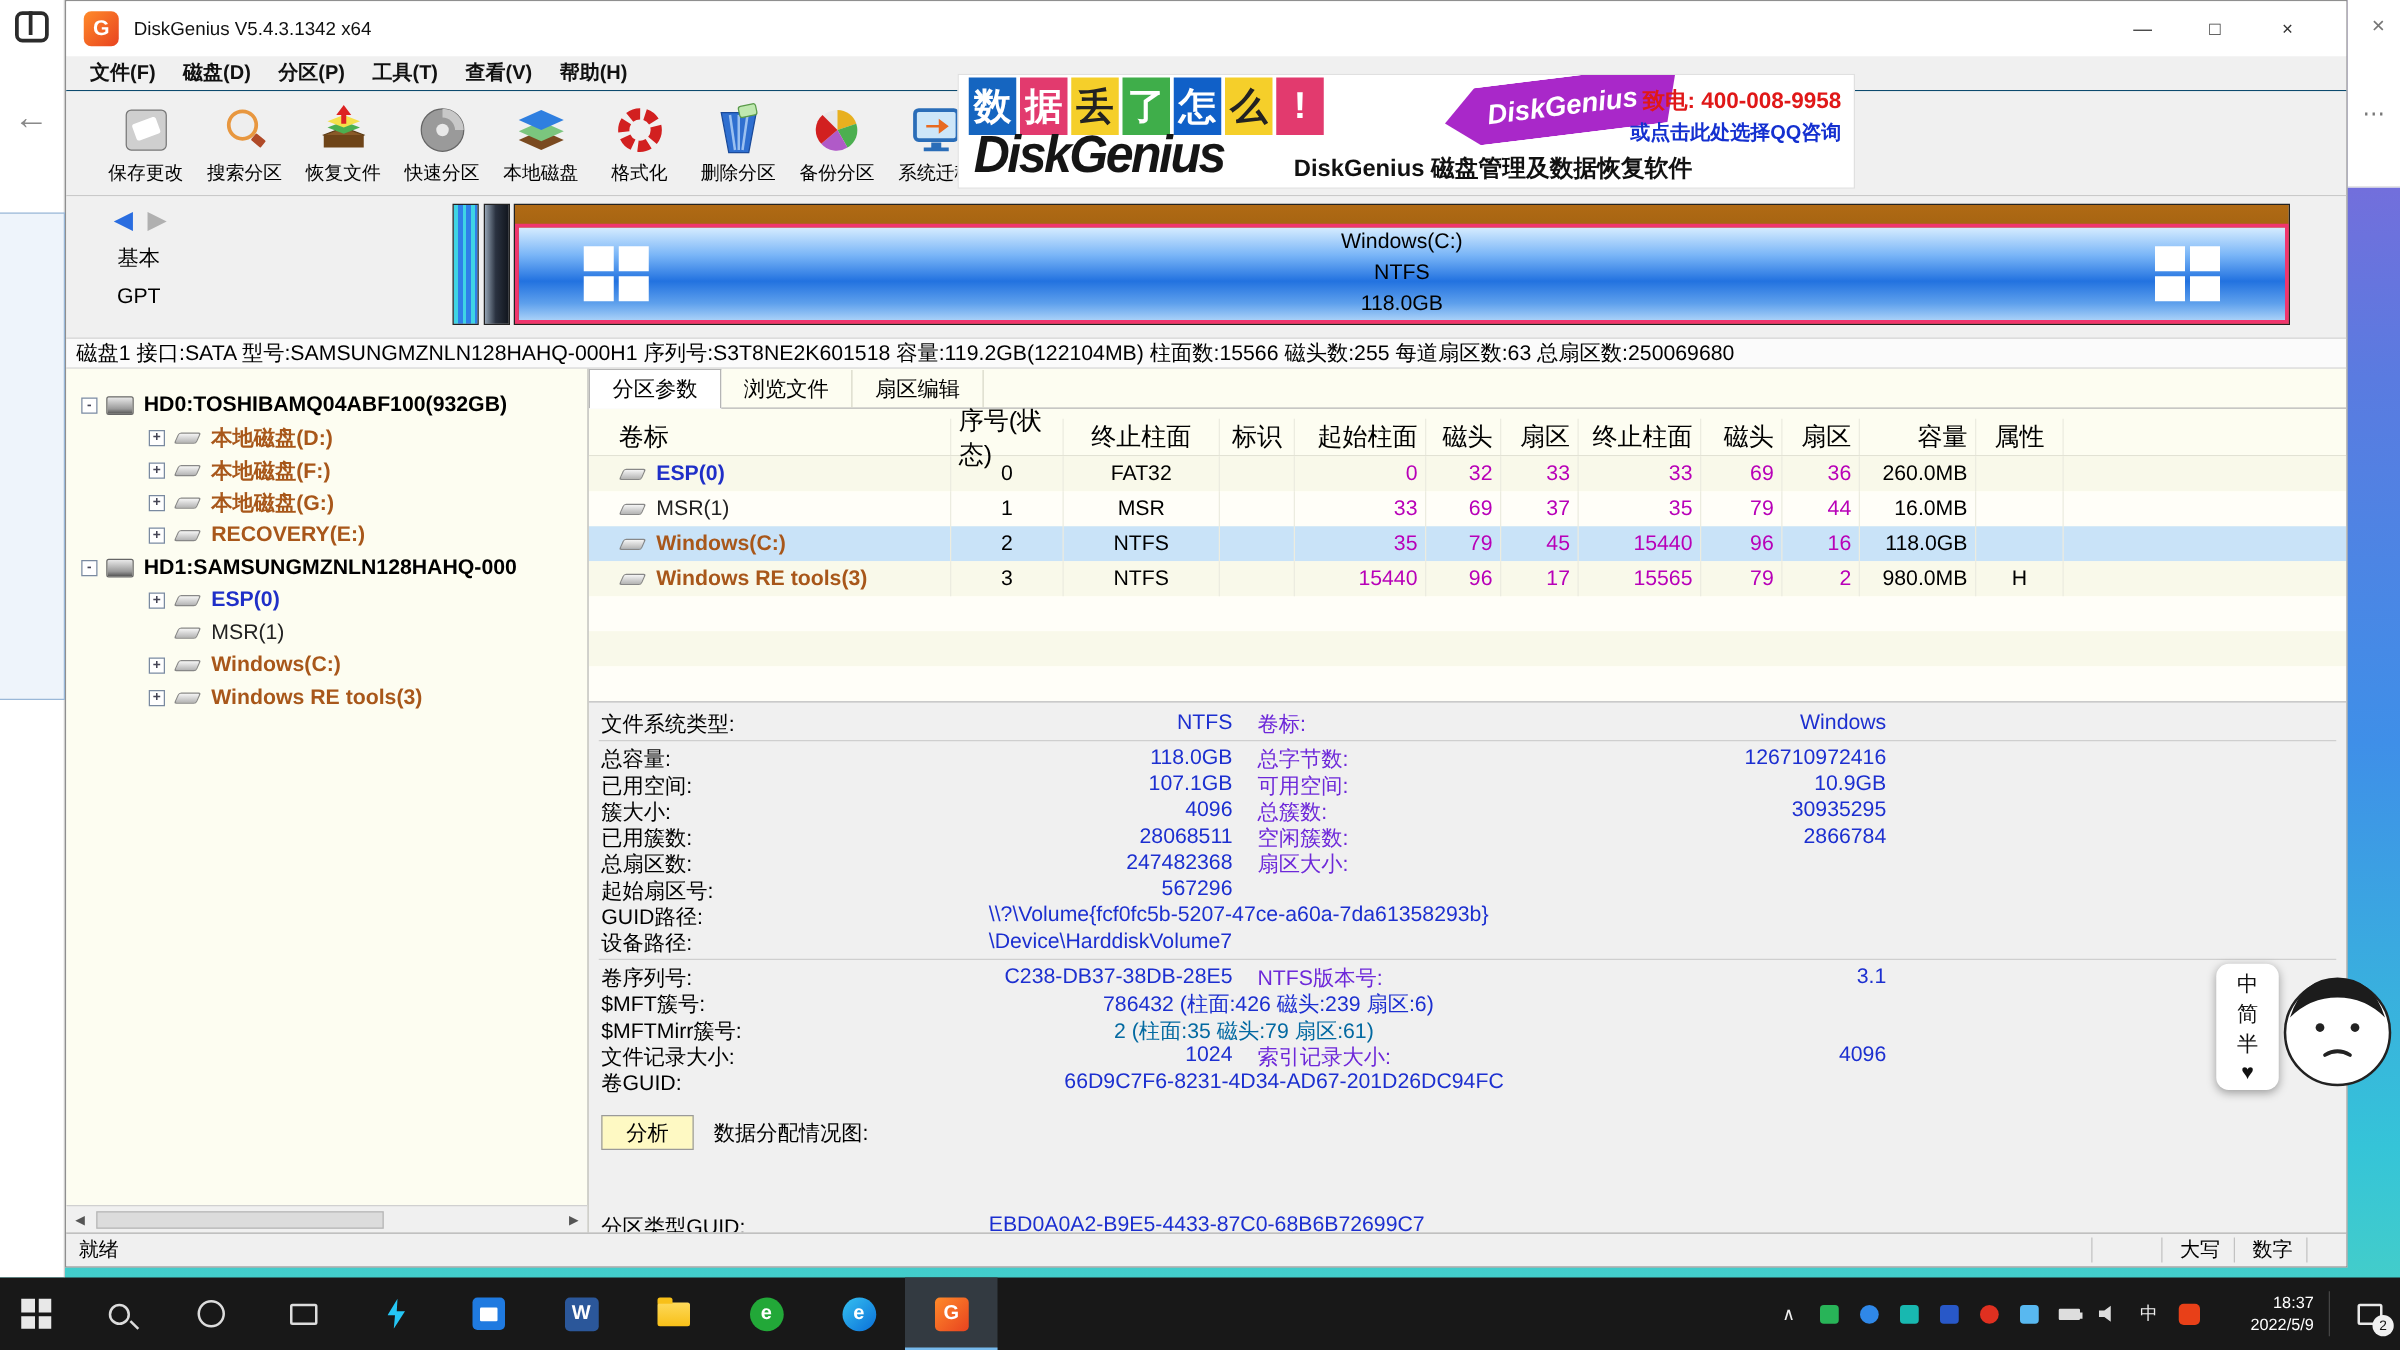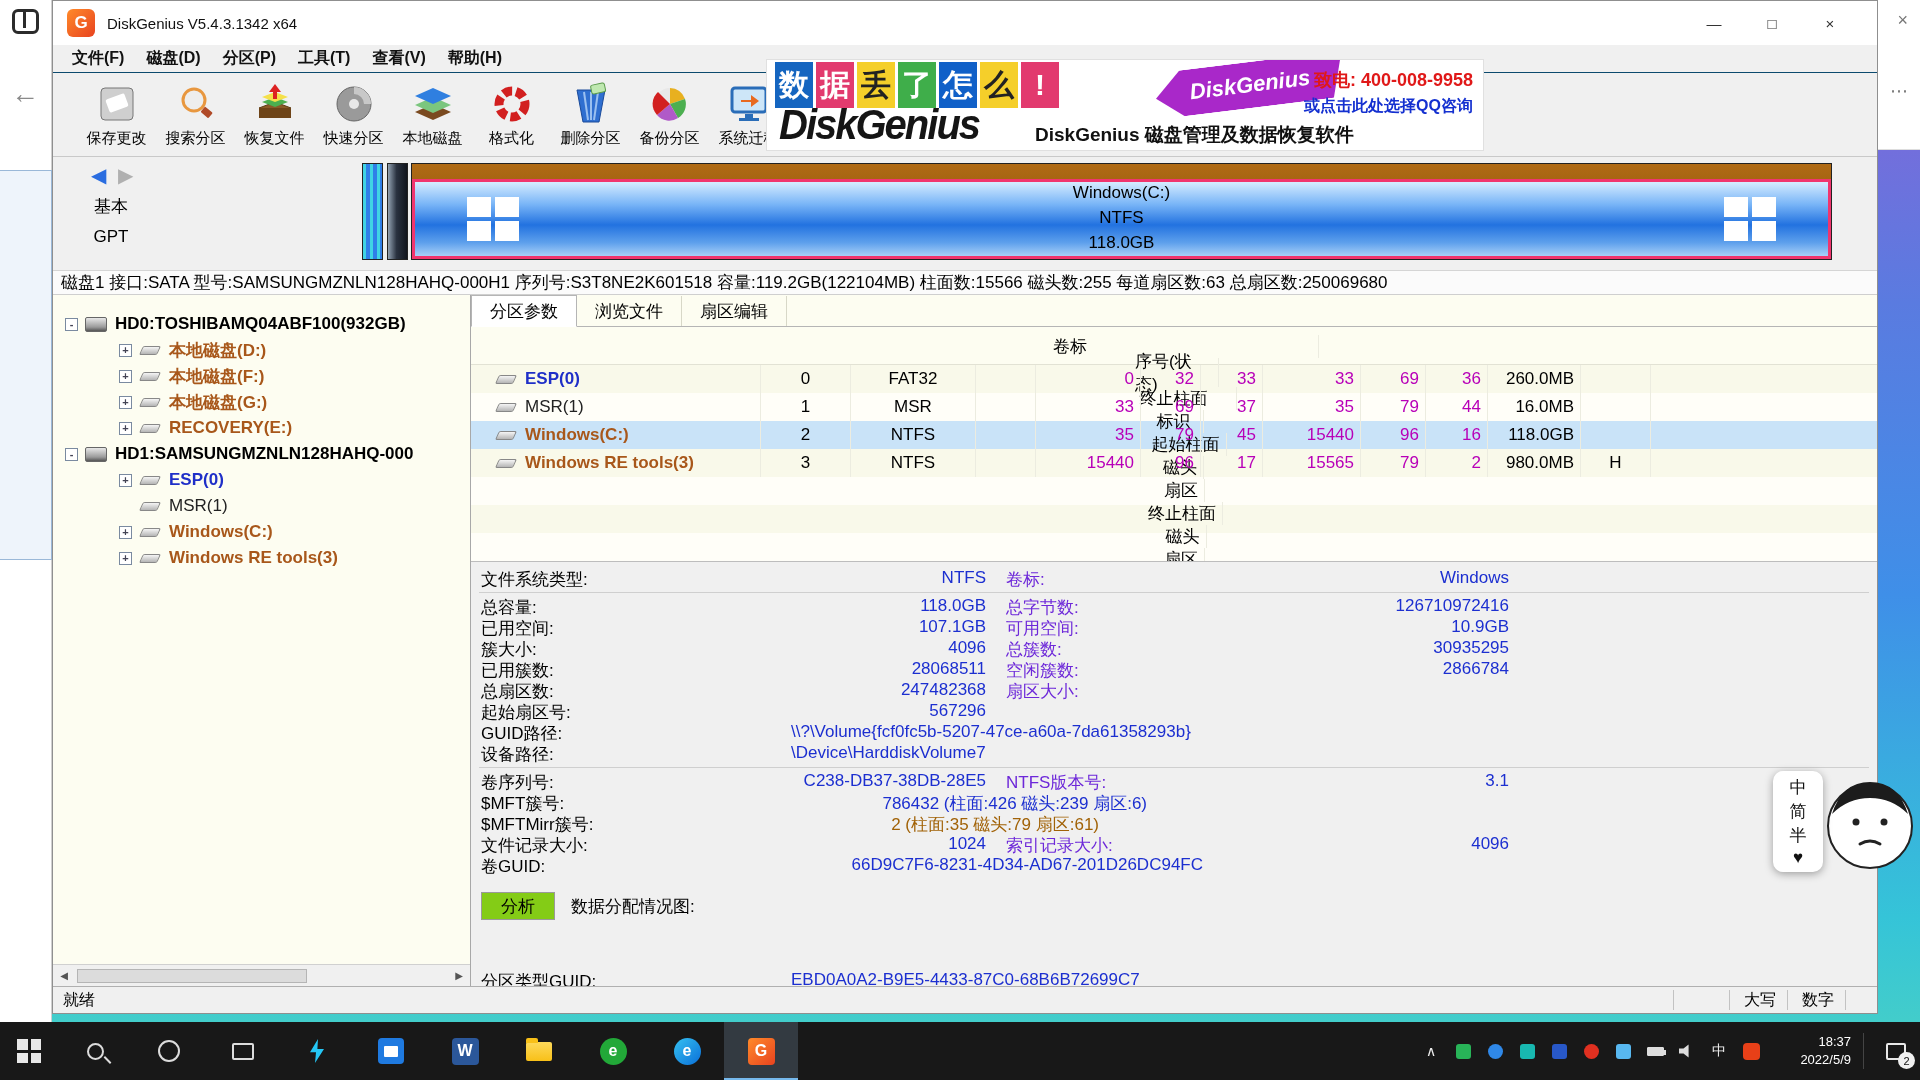--- a/index.html
+++ b/index.html
@@ -79,45 +79,45 @@
   .hscroll { position:absolute; left:0; bottom:0; height:22px; width:100%; background:#f0f0f0; border-top:1px solid #d0d0d0; display:flex; align-items:center; }
   .hs-btn { width:22px; text-align:center; font-size:10px; color:#555; }
   .hs-right { margin-left:auto; }
   .hs-thumb { height:14px; width:230px; background:#dcdcdc; border:1px solid #b5b5b5; margin-left:2px; }
 
   .right { flex:1; background:#fdfdf1; position:relative; overflow:hidden; }
   .tabs { height:32px; display:flex; align-items:flex-end; border-bottom:1px solid #b5b5b5; }
   .tab { height:30px; padding:0 18px; font-size:17px; color:#000; display:flex; align-items:center; border-right:1px solid #d8d8c8; }
   .tab.active { background:#fff; border:1px solid #b5b5b5; border-bottom:1px solid #fff; height:32px; margin-bottom:-1px; }
 
-  .thead { margin-top:8px; height:30px; display:flex; align-items:center; font-size:17px; color:#000; border-bottom:1px solid #e2e2d4;flex-direction:column; }
+  .thead { margin-top:8px; height:30px; display:flex; align-items:flex-start; font-size:20px; color:#000; border-bottom:1px solid #e2e2d4; }
   .trow { height:28px; display:flex; align-items:center; font-size:17px; }
   .cell { height:100%; display:flex; align-items:center; border-right:1px solid #ecece0; padding:0 6px; }
   .c0{width:290px; padding-left:24px;} .c1{width:90px; justify-content:center;} .c2{width:125px; justify-content:center;}
   .c3{width:60px; justify-content:center;} .c4{width:105px; justify-content:flex-end;} .c5{width:60px; justify-content:flex-end;}
   .c6{width:62px; justify-content:flex-end;} .c7{width:98px; justify-content:flex-end;} .c8{width:65px; justify-content:flex-end;}
   .c9{width:62px; justify-content:flex-end;} .c10{width:93px; justify-content:flex-end;} .c11{width:70px; justify-content:center;}
   .r-even { background:#f9f9ea; } .r-odd { background:#fffef8; } .r-sel { background:#c9e3f8; }
   .mag { color:#b800b8; }
   .b { font-weight:bold; }
 
   
   .details { position:absolute; left:0; top:266px; right:0; bottom:0; background:#f0f0f0; border-top:1px solid #bdbdbd; overflow:hidden; padding-top:6px; font-size:17px; }
   .drow { height:21px; position:relative; }
   .dl  { position:absolute; left:10px; color:#000; white-space:nowrap; }
   .dl2 { position:absolute; left:535px; color:#6d28d9; white-space:nowrap; }
   .dv1 { position:absolute; left:10px; width:505px; text-align:right; color:#1c2fd0; white-space:nowrap; }
   .dv2 { position:absolute; left:535px; width:503px; text-align:right; color:#1c2fd0; white-space:nowrap; }
   .dvL { position:absolute; left:320px; color:#1c2fd0; white-space:nowrap; }
   .dvR1 { position:absolute; left:10px; width:666px; text-align:right; color:#1c2fd0; white-space:nowrap; }
-  .dvR2 { position:absolute; left:10px; width:618px; text-align:right; color:#a16207; white-space:nowrap; }
+  .dvR2 { position:absolute; left:10px; width:618px; text-align:right; color:#0369a1; white-space:nowrap; }
   .dvR3 { position:absolute; left:10px; width:722px; text-align:right; color:#1c2fd0; white-space:nowrap; }
   .dsep { height:1px; background:#cfcfcf; margin:3px 8px; }
   .analyze-row { position:absolute; top:330px; left:10px; display:flex; align-items:center; }
-  .analyze-btn { width:74px; height:28px; background:#84cc16; border:1px solid #9a9a9a; font-size:17px; display:flex; align-items:center; justify-content:center; color:#000; }
+  .analyze-btn { width:74px; height:28px; background:#fef9c3; border:1px solid #9a9a9a; font-size:17px; display:flex; align-items:center; justify-content:center; color:#000; }
   .alloc-label { margin-left:16px; color:#000; }
   .ptguid-row { position:absolute; top:408px; left:0; right:0; height:21px; }
 
   .statusbar { height:27px; background:#f0f0f0; border-top:1px solid #b0b0b0; display:flex; align-items:center; font-size:16px; color:#000; padding-left:10px; position:relative; }
   .sb-cell { position:absolute; top:3px; bottom:3px; border-left:1px solid #c2c2c2; display:flex; align-items:center; padding-left:14px; }
   .sb1{left:1620px;} .sb2{left:1676px; width:58px;} .sb3{left:1734px; width:58px;} .sb4{left:1792px;}
 
   
   .taskbar { position:absolute; left:0; bottom:0; width:1920px; height:58px; background:#181818; display:flex; align-items:center; z-index:50; }
   .ts { width:74px; height:58px; display:flex; align-items:center; justify-content:center; position:relative; }

